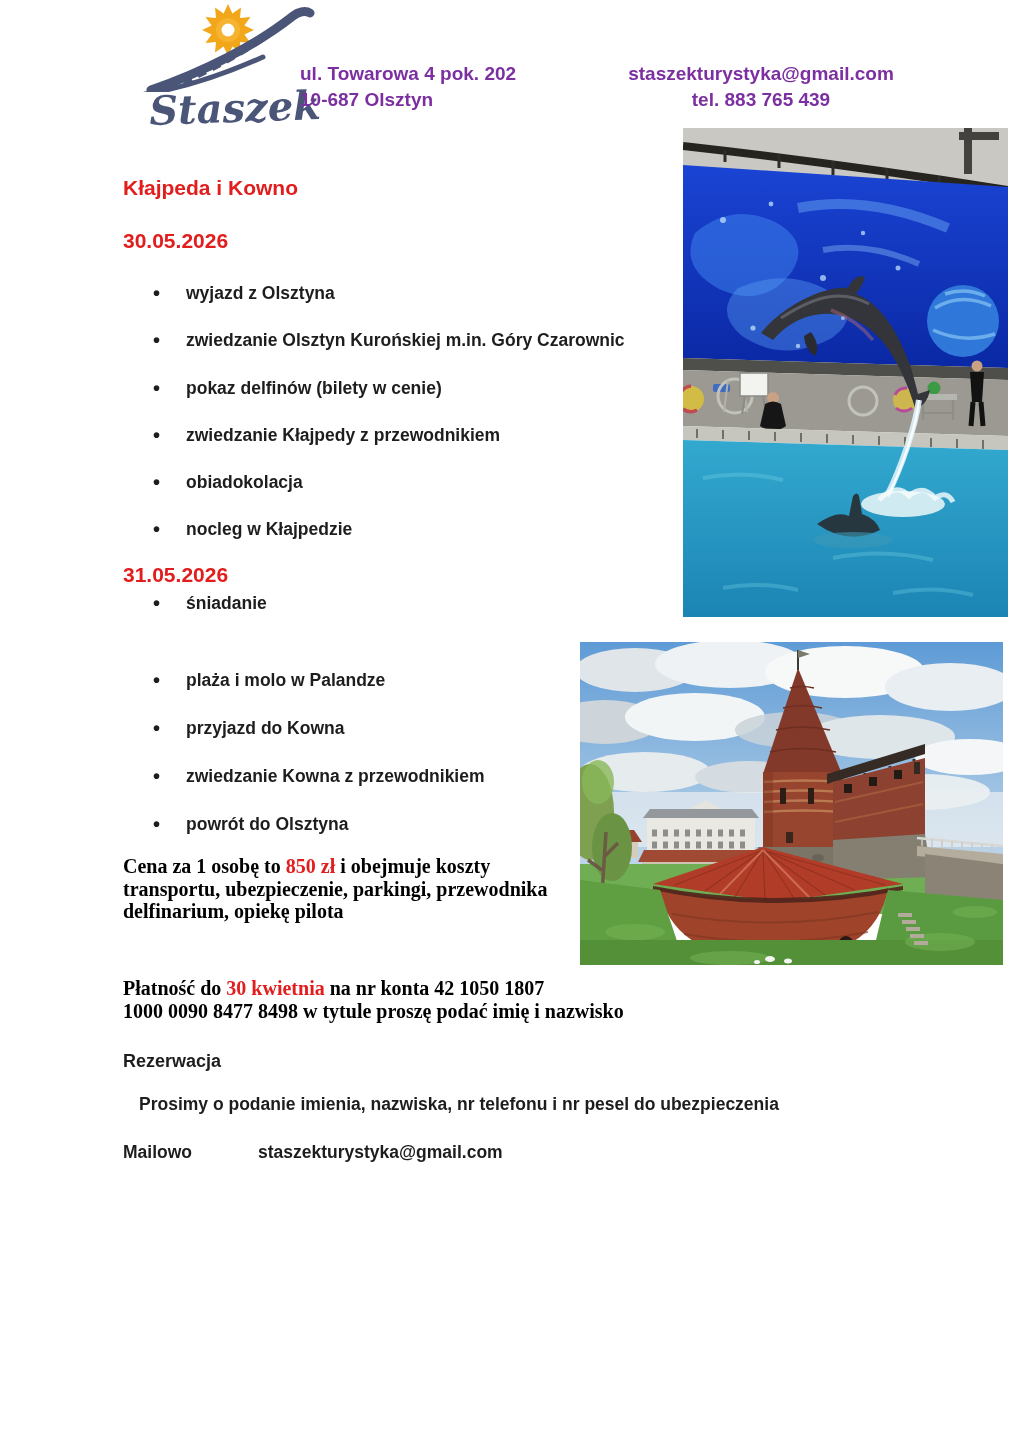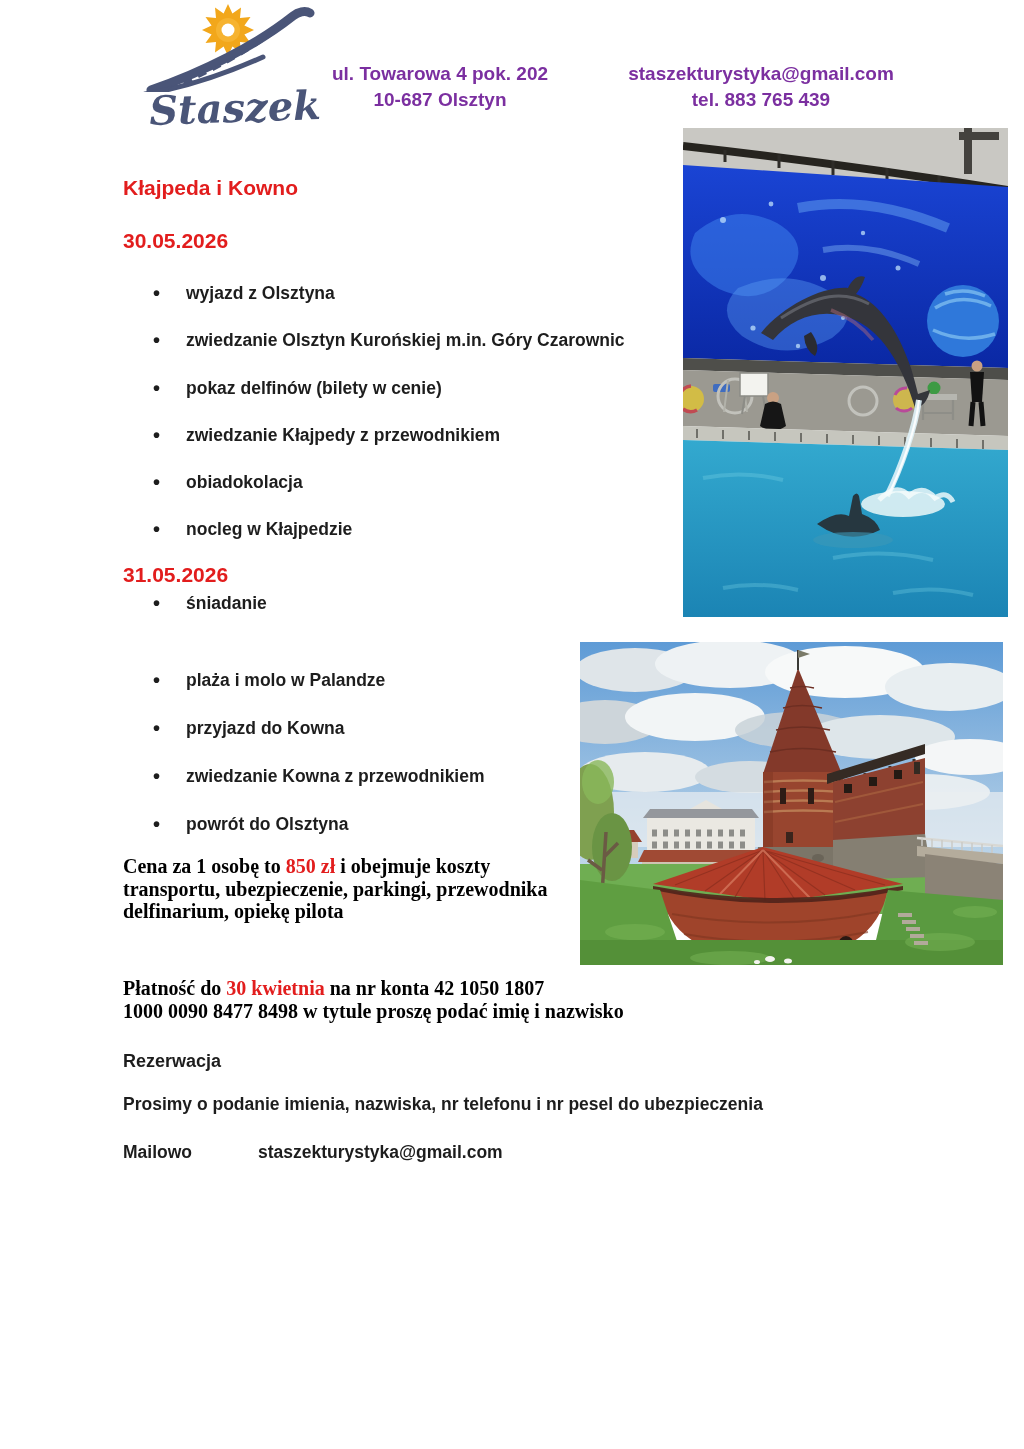--- a/index.html
+++ b/index.html
@@ -46,21 +46,21 @@
       <polygon points="111,28 101.4,32.4 107.5,41 97,40 98,50.5 89.4,44.4 85,54 80.6,44.4 72,50.5 73,40 62.5,41 68.6,32.4 59,28 68.6,23.6 62.5,15 73,16 72,5.5 80.6,11.6 85,2 89.4,11.6 98,5.5 97,16 107.5,15 101.4,23.6" fill="#f2a71b"></polygon>
       <circle cx="85" cy="28" r="12" fill="#f6b330"></circle>
       <circle cx="85" cy="28" r="6.5" fill="#ffffff"></circle>
       <path d="M8,88 C60,70 112,44 150,14 C155,10 162,8 167,11" stroke="#4a5578" stroke-width="9" fill="none" stroke-linecap="round"></path>
       <path d="M2,92 C40,86 80,73 120,55" stroke="#4a5578" stroke-width="5" fill="none" stroke-linecap="round"></path>
       <path d="M26,88 C72,68 112,46 145,20" stroke="#4a5578" stroke-width="3.2" fill="none" stroke-dasharray="9 7"></path>
     </svg>
   </div>
   <div class="abs logo-text">Staszek</div>
 
-  <div class="abs contact" style="left:300px;top:61px;width:280px;text-align:center;">
+  <div class="abs contact" style="left:300px;top:61px;width:280px;text-align:left;">
     <div>ul. Towarowa 4 pok. 202</div>
     <div>10-687 Olsztyn</div>
   </div>
   <div class="abs contact" style="left:620px;top:61px;width:282px;text-align:center;">
     <div>staszekturystyka@gmail.com</div>
     <div>tel. 883 765 439</div>
   </div>
 
   <div class="abs doc-title">Kłajpeda i Kowno</div>
 
@@ -84,21 +84,21 @@
     <div>transportu, ubezpieczenie, parkingi, przewodnika</div>
     <div>delfinarium, opiekę pilota</div>
   </div>
 
   <div class="abs serif-par" style="top:977px;width:560px;">
     <div><span>Płatność do </span><span class="red">30 kwietnia</span><span> na nr konta 42 1050 1807</span></div>
     <div>1000 0090 8477 8498 w tytule proszę podać imię i nazwisko</div>
   </div>
 
   <div class="abs note red" style="top:1051px;font-size:18px;">Rezerwacja</div>
-  <div class="abs note" style="top:1094px;width:700px;">Prosimy o podanie imienia, nazwiska, nr telefonu i nr pesel do ubezpieczenia</div>
+  <div class="abs note" style="top:1094px;width:700px;margin-left:16px;">Prosimy o podanie imienia, nazwiska, nr telefonu i nr pesel do ubezpieczenia</div>
   <div class="abs contact-row" style="top:1142px;">
     <span class="lbl">Mailowo</span><span>staszekturystyka@gmail.com</span>
   </div>
 
   <div class="photo" style="left:683px;top:128px;width:325px;height:489px;" aria-label="Pokaz delfinów w delfinarium">
     <svg viewBox="0 0 325 489" preserveAspectRatio="none">
       <defs>
         <linearGradient id="scr" x1="0" y1="0" x2="0" y2="1">
           <stop offset="0" stop-color="#1a44d4"></stop>
             <stop offset="1" stop-color="#0a28a4"></stop>

